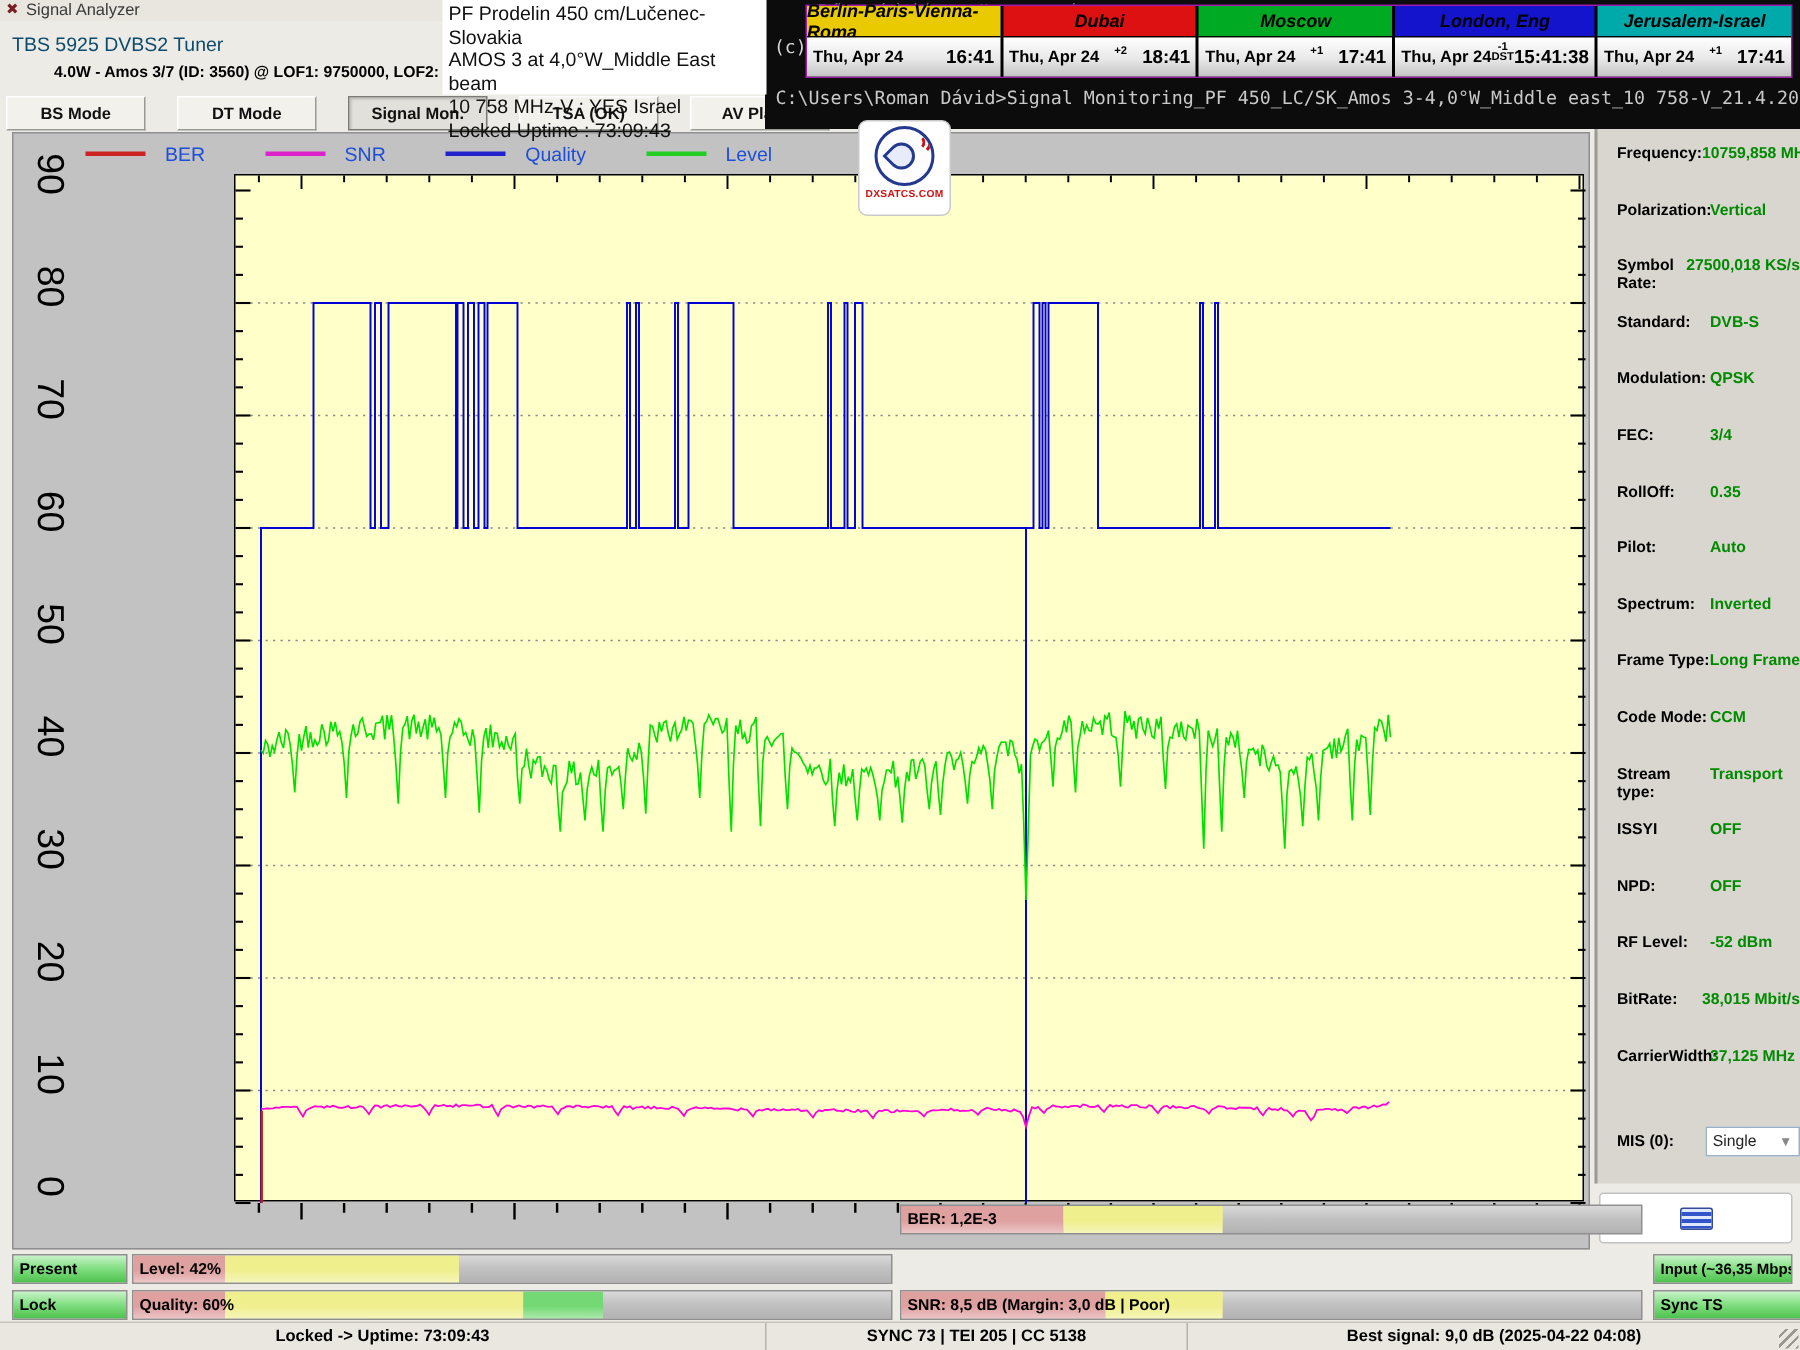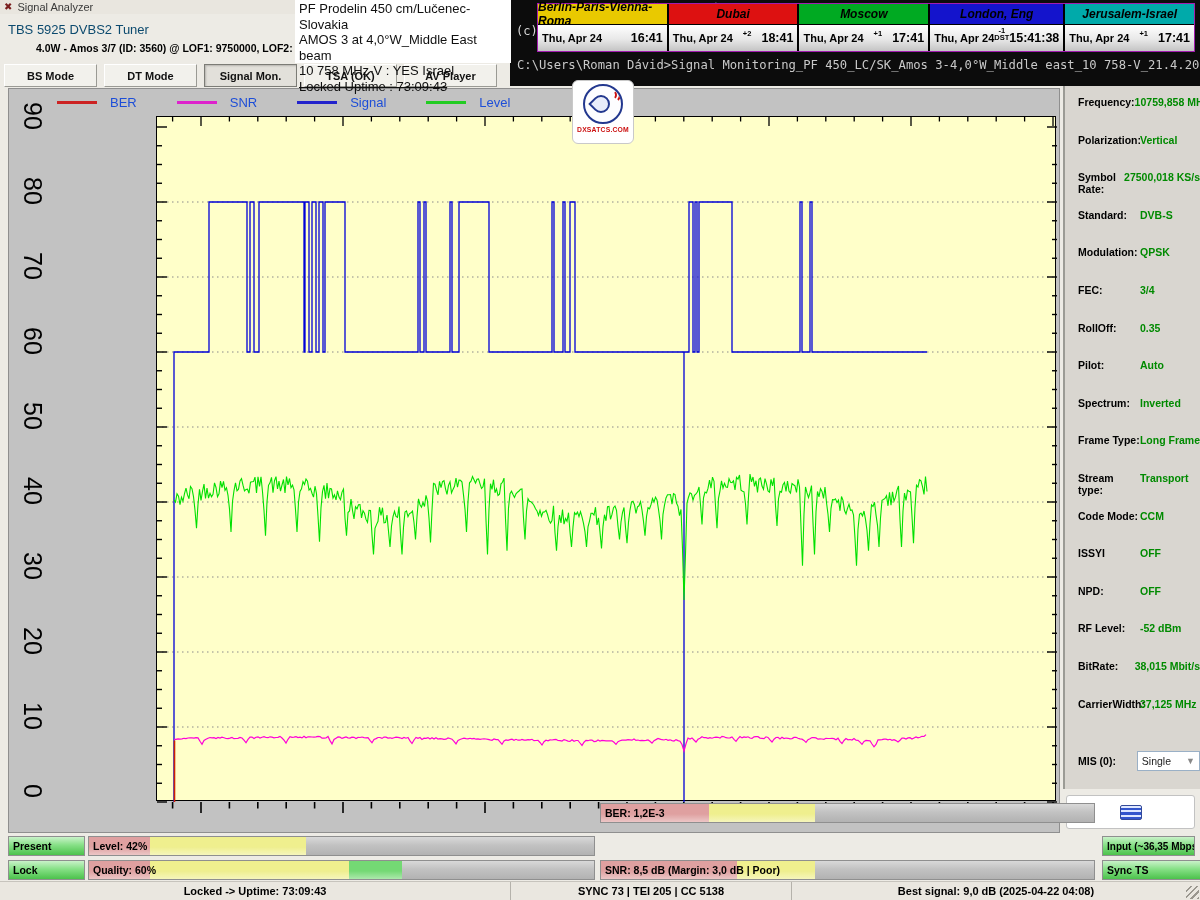--- a/index.html
+++ b/index.html
@@ -7,21 +7,21 @@
   body { font-family:"Liberation Sans",sans-serif; background:#EDEBE5; position:relative; }
 
   
   .titlebar { position:absolute; left:0; top:0; width:1200px; height:14px; background:#E9E6DF; color:#3a3a3a; font-size:11px; display:flex; align-items:center; padding-left:4px; gap:5px; }
   .app-ico { color:#7a1f1f; font-size:10px; line-height:10px; }
 
   
   .tuner-title { position:absolute; left:8px; top:22px; color:#0c4a6e; font-weight:normal; font-size:13px; }
   .tuner-sub { position:absolute; left:36px; top:42px; color:#000; font-weight:bold; font-size:10.5px; }
 
-  .tabs { position:absolute; left:4px; top:64px; display:flex; gap:7px; }
+  .tabs { position:absolute; left:4px; top:64px; display:flex; gap:21px; }
   .tab { width:93px; height:23px; background:#F2F1EC; border:1px solid #9a9a94; border-top-color:#fff; border-left-color:#fff; font-size:11px; font-weight:bold; color:#111; display:flex; align-items:center; justify-content:center; }
   .tab.active { background:#E2E0DA; border:1px solid #7c7c76; box-shadow:inset 1px 1px 2px #00000033; }
 
   
   .overlay-note { position:absolute; left:295px; top:0; width:216px; height:63px; background:#fff; color:#101010; font-size:13px; line-height:15.5px; padding:1px 4px; z-index:6; }
   .overlay-note .struck { text-decoration:line-through; text-decoration-thickness:1px; }
 
   
   .terminal { position:absolute; left:510px; top:0; width:690px; height:86px; background:#0C0C0C; color:#CCCCCC; z-index:5; }
   .term-title { position:absolute; left:35px; top:1px; font-size:10.5px; color:#cfcfcf; }
@@ -170,21 +170,21 @@
       <span class="legend-item">
         <span class="legend-line" style="background: rgb(204, 34, 34);"></span>
         <span class="legend-label">BER</span>
       </span>
       <span class="legend-item">
         <span class="legend-line" style="background: rgb(221, 34, 204);"></span>
         <span class="legend-label">SNR</span>
       </span>
       <span class="legend-item">
         <span class="legend-line" style="background: rgb(34, 34, 204);"></span>
-        <span class="legend-label">Signal</span>
+        <span class="legend-label">Quality</span>
       </span>
       <span class="legend-item">
         <span class="legend-line" style="background: rgb(34, 204, 34);"></span>
         <span class="legend-label">Level</span>
       </span>
     </div>
   <div id="ylabs">
       <div class="ylab" style="left: 2px; top: 12px;">90</div>
       <div class="ylab" style="left: 2px; top: 87px;">80</div>
       <div class="ylab" style="left: 2px; top: 162px;">70</div>
@@ -397,26 +397,26 @@
       </div>
       <div class="panel-row">
         <span class="panel-label">Spectrum:</span>
         <span class="panel-value">Inverted</span>
       </div>
       <div class="panel-row">
         <span class="panel-label">Frame Type:</span>
         <span class="panel-value">Long Frame</span>
       </div>
       <div class="panel-row">
+        <span class="panel-label">Code Mode:</span>
+        <span class="panel-value">CCM</span>
+      </div>
+      <div class="panel-row">
         <span class="panel-label">Stream type:</span>
         <span class="panel-value">Transport</span>
-      </div>
-      <div class="panel-row">
-        <span class="panel-label">Code Mode:</span>
-        <span class="panel-value">CCM</span>
       </div>
       <div class="panel-row">
         <span class="panel-label">ISSYI</span>
         <span class="panel-value">OFF</span>
       </div>
       <div class="panel-row">
         <span class="panel-label">NPD:</span>
         <span class="panel-value">OFF</span>
       </div>
       <div class="panel-row">

